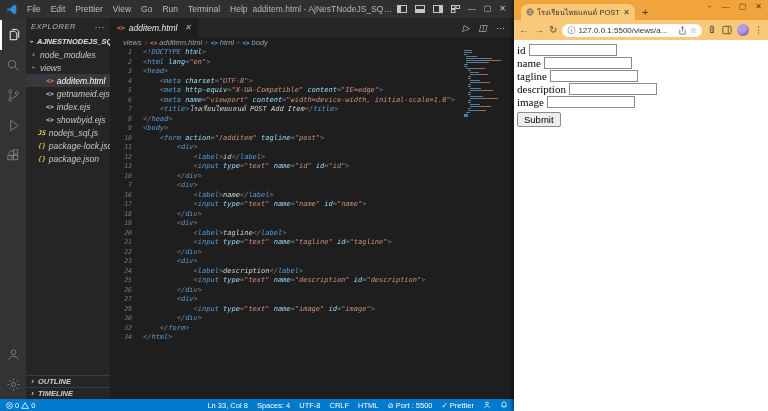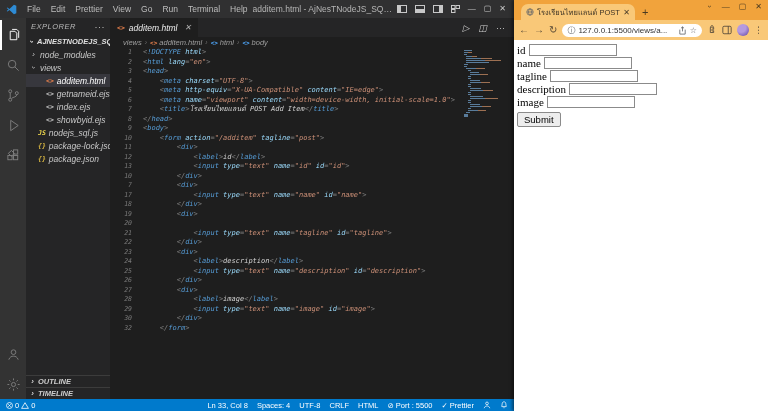--- a/index.html
+++ b/index.html
@@ -365,33 +365,38 @@
               </div>
               <div class="cl">
                 <div class="num">10</div>
                 <div class="src"><span class="tx">        </span><span class="tp">&lt;/</span><span class="tt">div</span><span class="tp">&gt;</span></div>
               </div>
               <div class="cl">
                 <div class="num">7</div>
                 <div class="src"><span class="tx">        </span><span class="tp">&lt;</span><span class="tt">div</span><span class="tp">&gt;</span></div>
               </div>
               <div class="cl">
+                <div class="num">16</div>
+                <div class="src"><span class="tx">            </span><span class="tp">&lt;</span><span class="tt">label</span><span class="tp">&gt;</span><span class="tx">name</span><span class="tp">&lt;/</span><span class="tt">label</span><span class="tp">&gt;</span></div>
+              </div>
+              <div class="cl">
                 <div class="num">17</div>
                 <div class="src"><span class="tx">            </span><span class="tp">&lt;</span><span class="tt">input</span><span class="ta"> type</span><span class="tp">=</span><span class="ts">"text"</span><span class="ta"> name</span><span class="tp">=</span><span class="ts">"name"</span><span class="ta"> id</span><span class="tp">=</span><span class="ts">"name"</span><span class="tp">&gt;</span></div>
               </div>
               <div class="cl">
                 <div class="num">18</div>
                 <div class="src"><span class="tx">        </span><span class="tp">&lt;/</span><span class="tt">div</span><span class="tp">&gt;</span></div>
               </div>
               <div class="cl">
                 <div class="num">19</div>
                 <div class="src"><span class="tx">        </span><span class="tp">&lt;</span><span class="tt">div</span><span class="tp">&gt;</span></div>
               </div>
               <div class="cl">
                 <div class="num">20</div>
+                <div class="src"><span class="tx">            </span><span class="tp">&lt;</span><span class="tt">label</span><span class="tp">&gt;</span><span class="tx">tagline</span><span class="tp">&lt;/</span><span class="tt">label</span><span class="tp">&gt;</span></div>
               </div>
               <div class="cl">
                 <div class="num">21</div>
                 <div class="src"><span class="tx">            </span><span class="tp">&lt;</span><span class="tt">input</span><span class="ta"> type</span><span class="tp">=</span><span class="ts">"text"</span><span class="ta"> name</span><span class="tp">=</span><span class="ts">"tagline"</span><span class="ta"> id</span><span class="tp">=</span><span class="ts">"tagline"</span><span class="tp">&gt;</span></div>
               </div>
               <div class="cl">
                 <div class="num">22</div>
                 <div class="src"><span class="tx">        </span><span class="tp">&lt;/</span><span class="tt">div</span><span class="tp">&gt;</span></div>
               </div>
               <div class="cl">
@@ -408,34 +413,34 @@
               </div>
               <div class="cl">
                 <div class="num">26</div>
                 <div class="src"><span class="tx">        </span><span class="tp">&lt;/</span><span class="tt">div</span><span class="tp">&gt;</span></div>
               </div>
               <div class="cl">
                 <div class="num">27</div>
                 <div class="src"><span class="tx">        </span><span class="tp">&lt;</span><span class="tt">div</span><span class="tp">&gt;</span></div>
               </div>
               <div class="cl">
-                <div class="num">28</div>
-                <div class="src"><span class="tx">            </span><span class="tp">&lt;</span><span class="tt">label</span><span class="tp">&gt;</span><span class="tx">image</span><span class="tp">&lt;/</span><span class="tt">label</span><span class="tp">&gt;</span></div>
-              </div>
-              <div class="cl">
                 <div class="num">29</div>
                 <div class="src"><span class="tx">            </span><span class="tp">&lt;</span><span class="tt">input</span><span class="ta"> type</span><span class="tp">=</span><span class="ts">"text"</span><span class="ta"> name</span><span class="tp">=</span><span class="ts">"image"</span><span class="ta"> id</span><span class="tp">=</span><span class="ts">"image"</span><span class="tp">&gt;</span></div>
               </div>
               <div class="cl">
                 <div class="num">30</div>
                 <div class="src"><span class="tx">        </span><span class="tp">&lt;/</span><span class="tt">div</span><span class="tp">&gt;</span></div>
               </div>
               <div class="cl">
                 <div class="num">32</div>
                 <div class="src"><span class="tx">    </span><span class="tp">&lt;/</span><span class="tt">form</span><span class="tp">&gt;</span></div>
+              </div>
+              <div class="cl">
+                <div class="num">34</div>
+                <div class="src"><span class="tp">&lt;/</span><span class="tt">html</span><span class="tp">&gt;</span></div>
               </div>
             </div>
           <div class="minimap" id="minimap">
               <div class="mm-line" style="padding-left: 0px;">
                 <span class="mm-b" style="width:7.5px"></span>
               </div>
               <div class="mm-line" style="padding-left: 0px;">
                 <span class="mm-b" style="width:4.4px"></span>
                 <span class="mm-o" style="width:3.6px"></span>
               </div>

